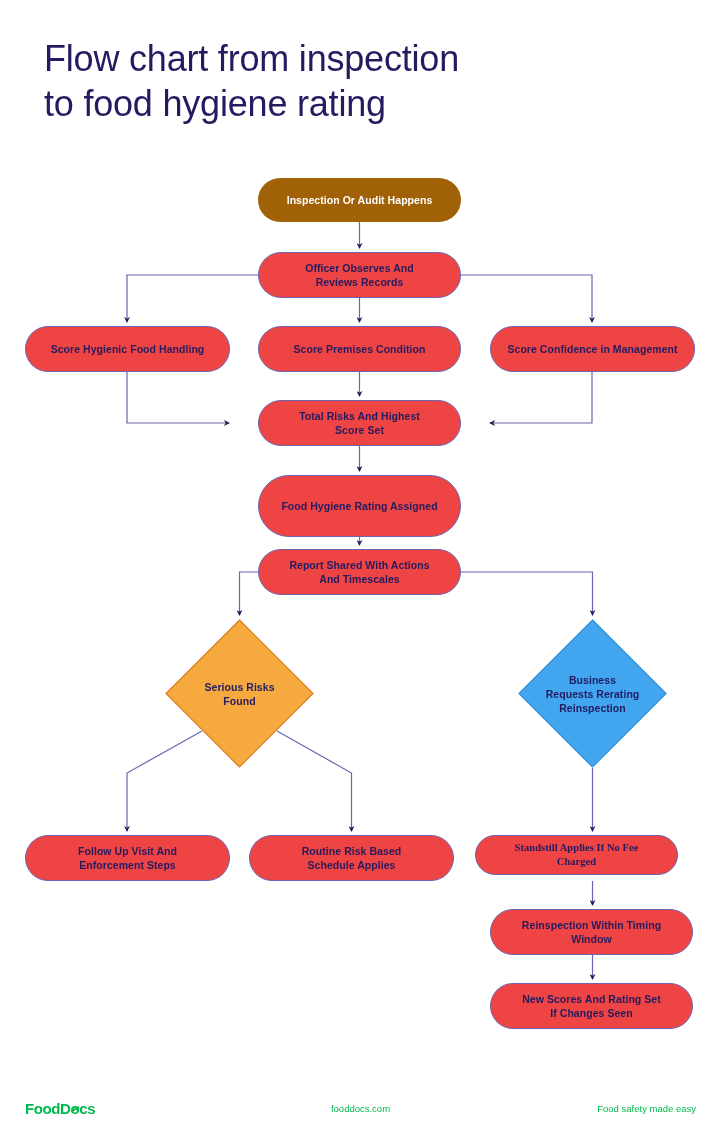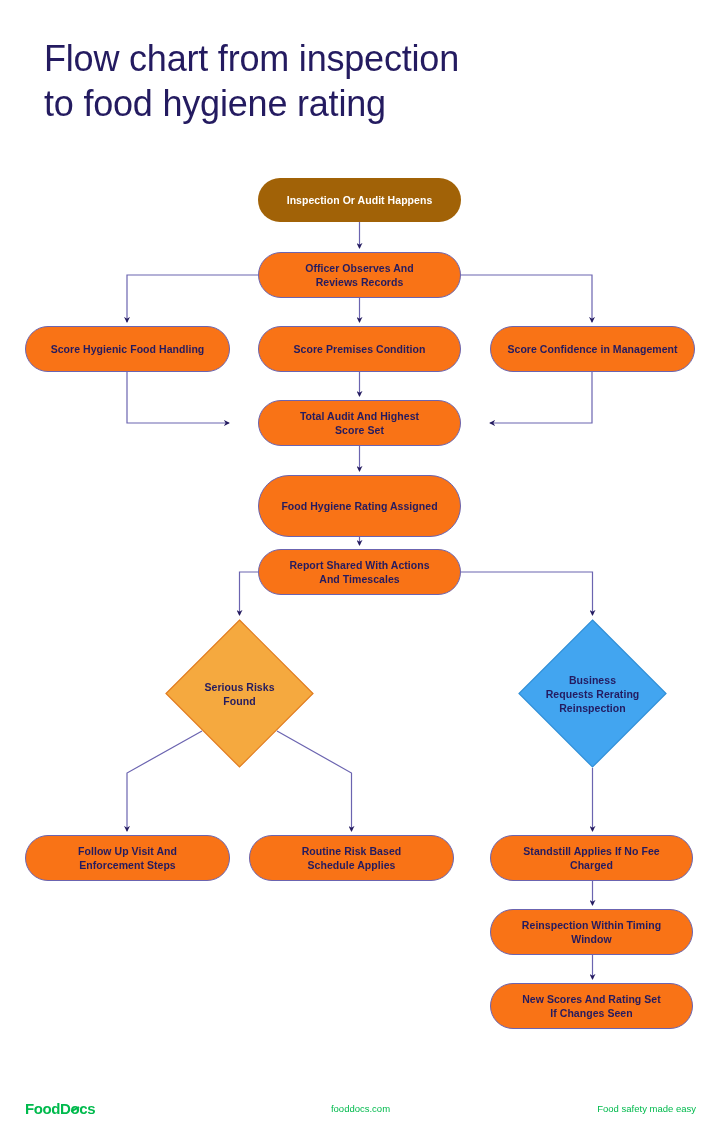--- a/index.html
+++ b/index.html
@@ -56,21 +56,21 @@
     font-size: 10.5px;
     line-height: 14px;
     font-weight: 700;
     letter-spacing: 0.05px;
     color: #241b60;
     white-space: pre-line;
   }
   .node.pill {
     border: 1.2px solid #6b64b0;
     border-radius: 999px;
-    background: #f97316;
+    background: #ef4444;
   }
   .node.pill-filled {
     border: none;
     border-radius: 999px;
     background: #a16207;
     color: #ffffff;
   }
   .node.diamond {
     border: none;
     background: transparent;
@@ -199,21 +199,21 @@
 
   <div class="node pill" style="left:258px; top:326px; width:203px; height:46px;">
     <span>Score Premises Condition</span>
   </div>
 
   <div class="node pill" style="left:490px; top:326px; width:205px; height:46px;">
     <span>Score Confidence in Management</span>
   </div>
 
   <div class="node pill" style="left:258px; top:400px; width:203px; height:46px;">
-    <span>Total Audit And Highest
+    <span>Total Risks And Highest
 Score Set</span>
   </div>
 
   <div class="node pill" style="left:258px; top:475px; width:203px; height:62px;">
     <span>Food Hygiene Rating Assigned</span>
   </div>
 
   <div class="node pill" style="left:258px; top:549px; width:203px; height:46px;">
     <span>Report Shared With Actions
 And Timescales</span>
@@ -239,21 +239,21 @@
   <div class="node pill" style="left:25px; top:835px; width:205px; height:46px;">
     <span>Follow Up Visit And
 Enforcement Steps</span>
   </div>
 
   <div class="node pill" style="left:249px; top:835px; width:205px; height:46px;">
     <span>Routine Risk Based
 Schedule Applies</span>
   </div>
 
-  <div class="node pill" style="left:490px; top:835px; width:203px; height:46px;">
+  <div class="node pill" style="left:475px; top:835px; width:203px; height:40px;font-family:Liberation Serif, serif;">
     <span>Standstill Applies If No Fee
 Charged</span>
   </div>
 
   <div class="node pill" style="left:490px; top:909px; width:203px; height:46px;">
     <span>Reinspection Within Timing
 Window</span>
   </div>
 
   <div class="node pill" style="left:490px; top:983px; width:203px; height:46px;align-items:center;">

